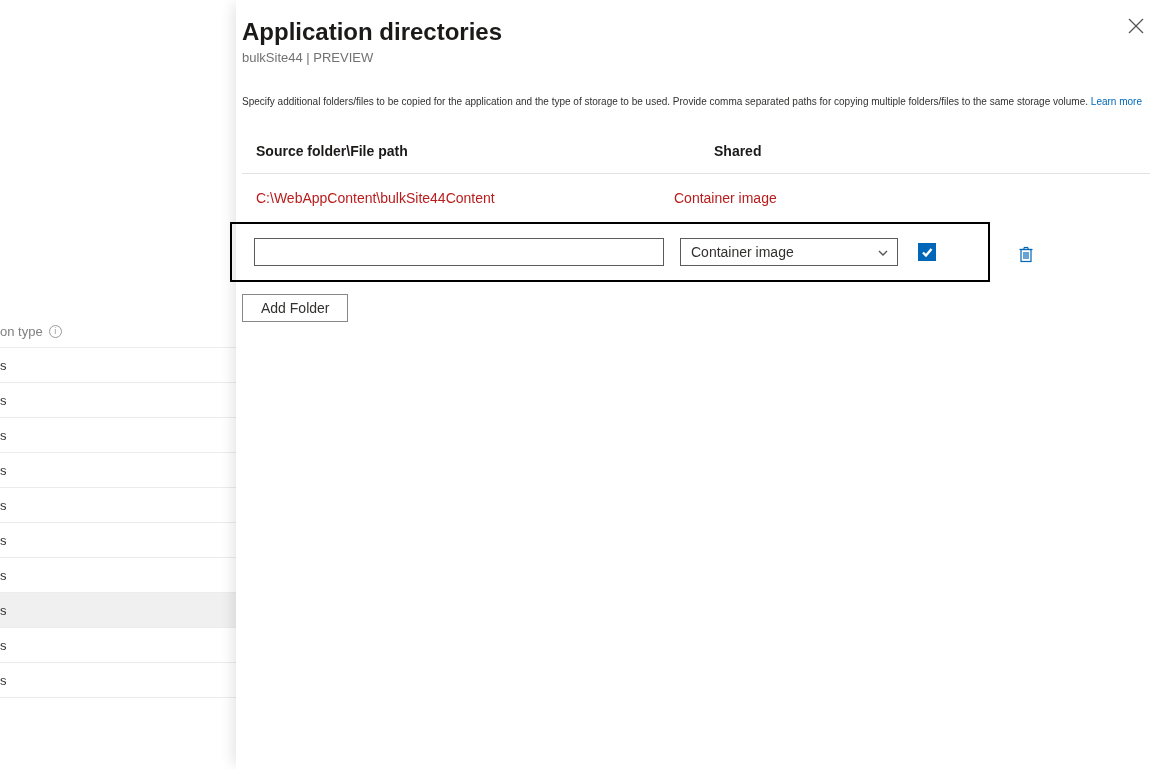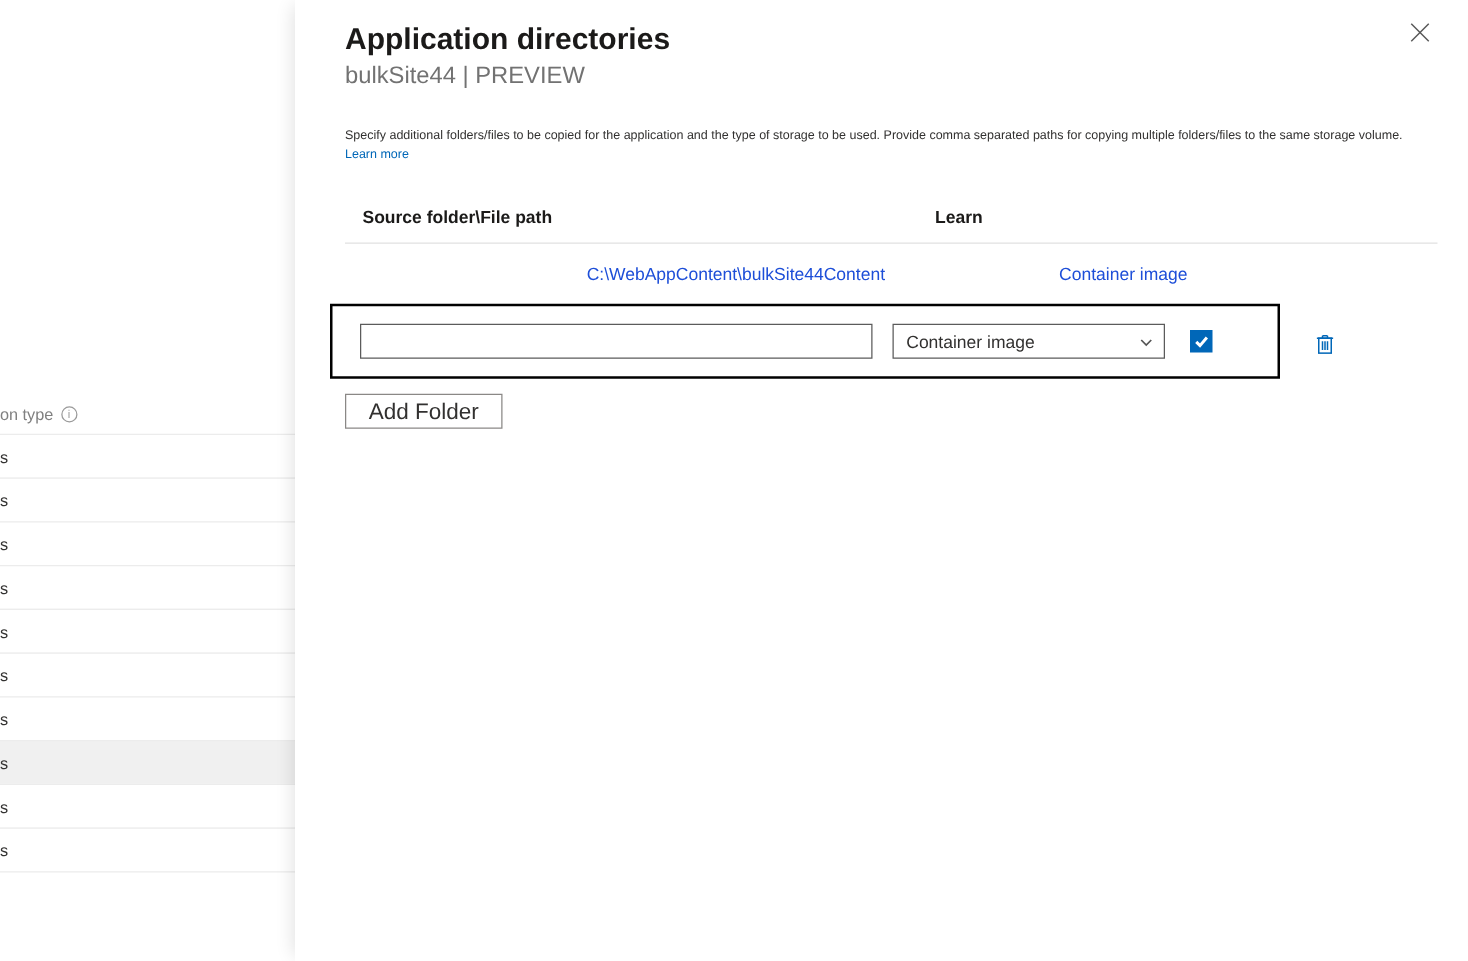--- a/index.html
+++ b/index.html
@@ -49,40 +49,40 @@
     }
     .bg-row.selected { background: #f0f0f0; }
     .bg-row:first-child { border-top: 1px solid #ececec; }
 
     
     .panel {
       position: absolute;
       left: 236px; top: 0; right: 0; bottom: 0;
       background: #ffffff;
       box-shadow: -6px 0 14px -4px rgba(0,0,0,0.12);
-      padding: 14px 24px 0 40px;
+      padding: 14px 24px 0 6px;
     }
 
     .panel-close {
       position: absolute;
       top: 18px; right: 30px;
       width: 16px; height: 16px;
       cursor: pointer;
       color: #555;
     }
     .panel-close svg { width: 16px; height: 16px; stroke: #555; stroke-width: 1.2; }
 
     .panel-title {
       font-size: 24px;
       font-weight: 600;
       color: #1b1a19;
       margin-top: 4px;
     }
     .panel-subtitle {
-      font-size: 19px;
+      font-size: 13px;
       color: #727272;
       margin-top: 4px;
     }
 
     .panel-desc {
       margin-top: 30px;
       font-size: 10px;
       line-height: 1.45;
       color: #323130;
     }
@@ -108,23 +108,22 @@
     .col-source { flex: 0 0 432px; padding-left: 14px; }
     .col-target { flex: 0 0 242px; }
     .col-shared { flex: 0 0 90px; }
     .col-actions { flex: 0 0 60px; }
 
     .tbl-row {
       display: flex;
       align-items: center;
       min-height: 48px;
       font-size: 14px;
-      color: #1d4ed8;
+      color: #b91c1c;
       padding: 6px 0;
-      text-align: right;
     }
     .tbl-row.data-row { height: 48px; }
     .tbl-row .col-source { padding-left: 14px; }
 
     
     .highlight-box {
       position: relative;
       border: 2.5px solid #000000;
       margin-left: -12px;
       margin-right: 6px;
@@ -182,21 +181,21 @@
     .delete-btn svg { width: 16px; height: 18px; stroke: #0067b8; stroke-width: 1.2; fill: none; }
     .row-input-outer { display: flex; align-items: center; }
     .row-input-outer .col-actions { display: flex; justify-content: center; padding-top: 2px; }
 
     .add-folder-btn {
       margin-top: 12px;
       height: 28px;
       padding: 0 18px;
       border: 1px solid #8a8886;
       background: #ffffff;
-      font-size: 18px;
+      font-size: 14px;
       color: #323130;
       cursor: pointer;
       font-family: inherit;
     }
   </style>
 </head>
 <body>
 
 <div class="bg-left">
   <div class="bg-list-header" style="left:0; top:316px; position:absolute;">
@@ -249,21 +248,21 @@
   <div class="panel-title">Application directories</div>
   <div class="panel-subtitle">bulkSite44 | PREVIEW</div>
 
   <div class="panel-desc">
     <span>Specify additional folders/files to be copied for the application and the type of storage to be used. Provide comma separated paths for copying multiple folders/files to the same storage volume. </span><a href="#">Learn more</a>
   </div>
 
   <div class="tbl">
     <div class="tbl-head">
       <div class="col-source">Source folder\File path</div>
-      <div class="col-shared">Learn</div>
+      <div class="col-shared">Shared</div>
       <div class="col-actions"></div>
     </div>
 
     <div class="tbl-row data-row">
       <div class="col-source">C:\WebAppContent\bulkSite44Content</div>
       <div class="col-target">Container image</div>
       <div class="col-shared"></div>
       <div class="col-actions"></div>
     </div>
 

